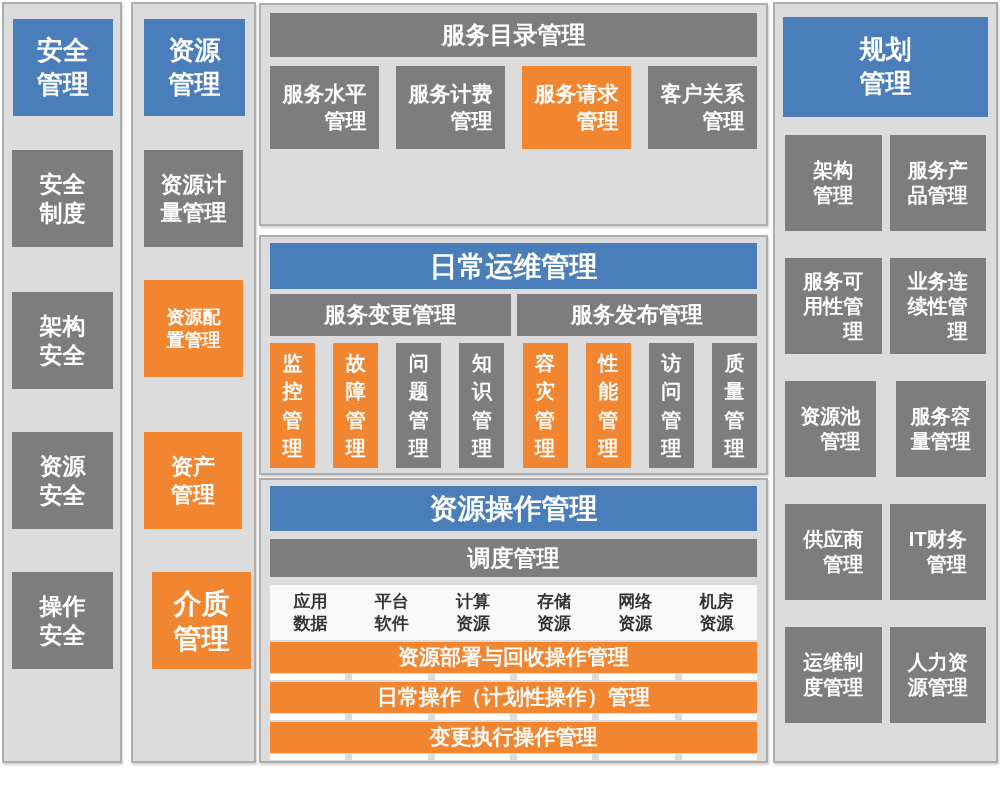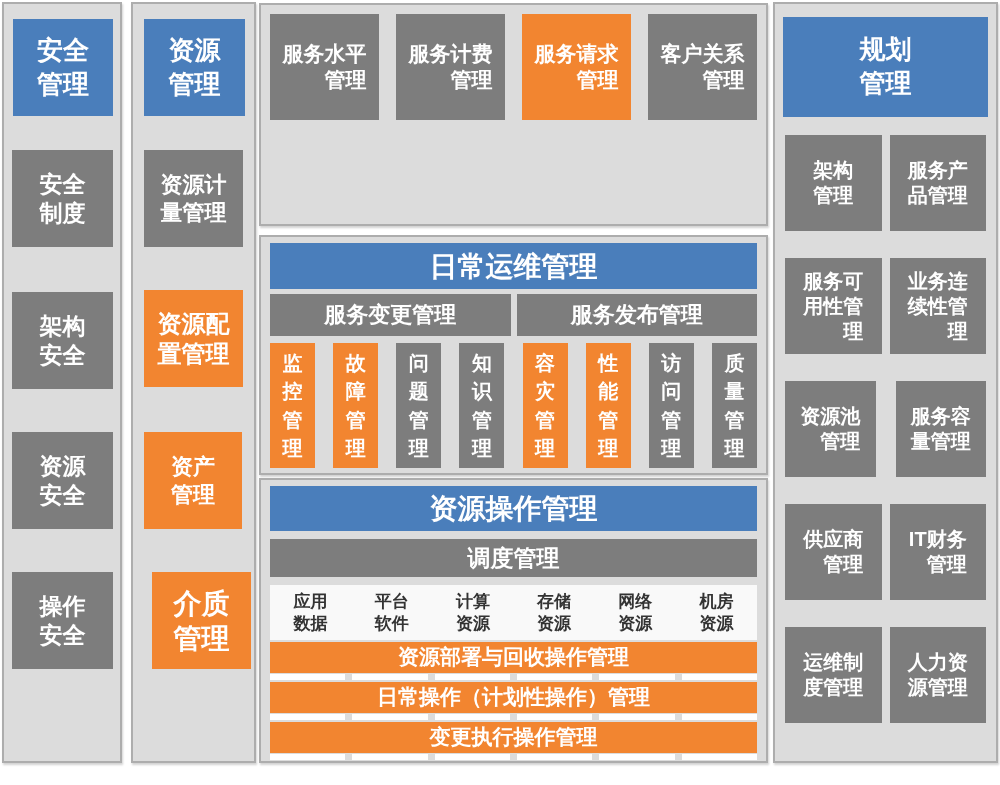--- a/index.html
+++ b/index.html
@@ -35,30 +35,31 @@
 安全</div>
     <div class="box gray abs" style="left:8px;top:568px;width:101px;height:97px;font-size:23px">操作
 安全</div>
   </section>
 
   <section class="panel" style="left:131px;top:2px;width:125px;height:761px">
     <div class="box blue hdr-side abs" style="left:11px;top:15px;width:101px;height:97px">资源
 管理</div>
     <div class="box gray abs" style="left:11px;top:146px;width:99px;height:97px;font-size:22px">资源计
 量管理</div>
-    <div class="box orange abs" style="left:11px;top:286px;width:99px;height:97px;font-size:24px">资源配
+    <div class="box orange abs" style="left:11px;top:276px;width:99px;height:97px;font-size:18px">资源配
 置管理</div>
     <div class="box orange abs" style="left:11px;top:428px;width:98px;height:97px;font-size:22px">资产
 管理</div>
     <div class="box orange abs" style="left:19px;top:568px;width:99px;height:97px;font-size:28px">介质
 管理</div>
   </section>
 
   <section class="panel" style="left:259px;top:3px;width:509px;height:223px">
-    <div class="row" style="margin:9px 9px 12px;height:106px;gap:17px">
+    <div class="box gray" style="margin:8px 9px 0;height:44px;font-size:24px">服务目录管理</div>
+    <div class="row" style="margin:9px 9px 12px;height:83px;gap:17px">
       <div class="box gray" style="flex:1;font-size:21px">服务水平
 管理</div>
       <div class="box gray" style="flex:1;font-size:21px">服务计费
 管理</div>
       <div class="box orange" style="flex:1;font-size:21px">服务请求
 管理</div>
       <div class="box gray" style="flex:1;font-size:21px">客户关系
 管理</div>
     </div>
   </section>

